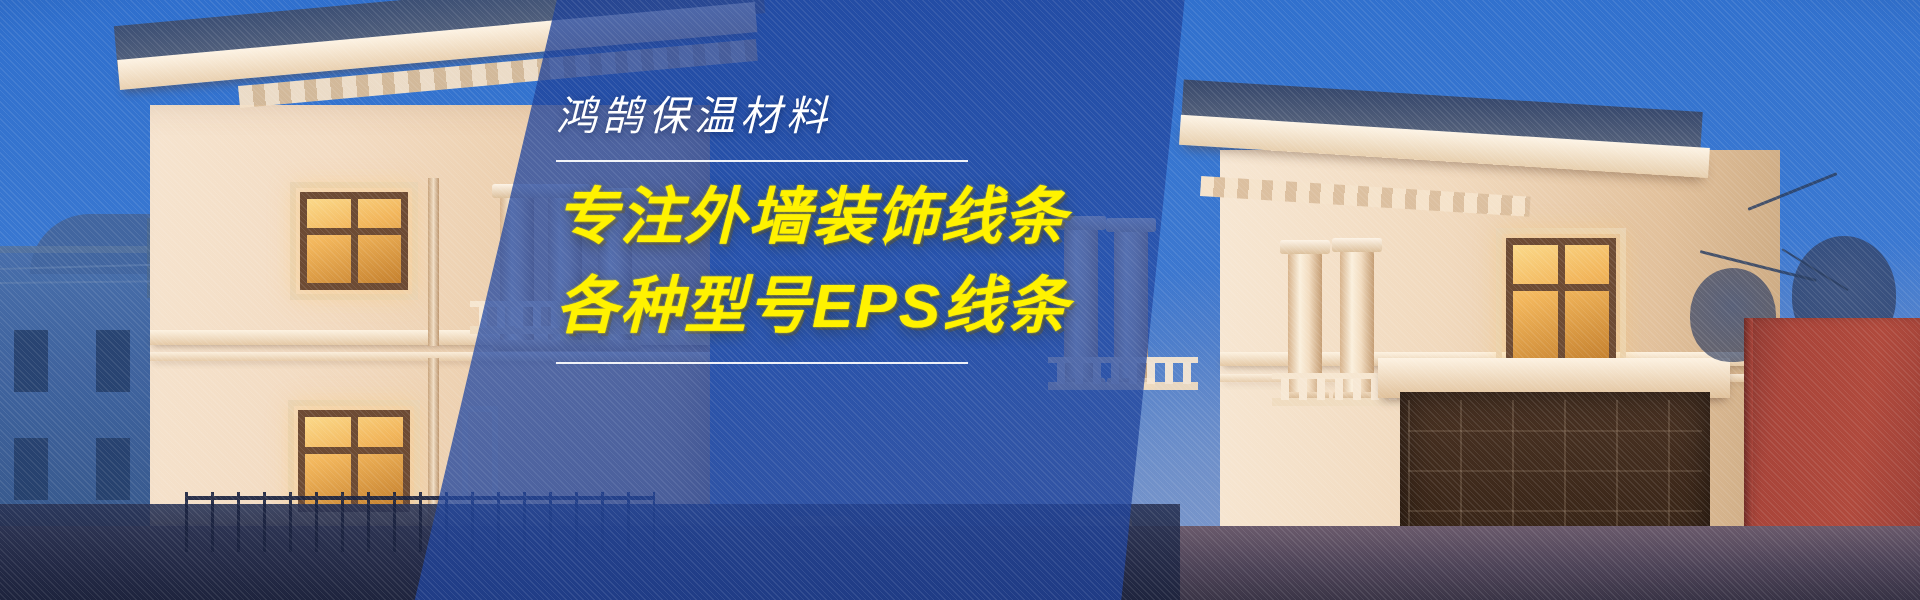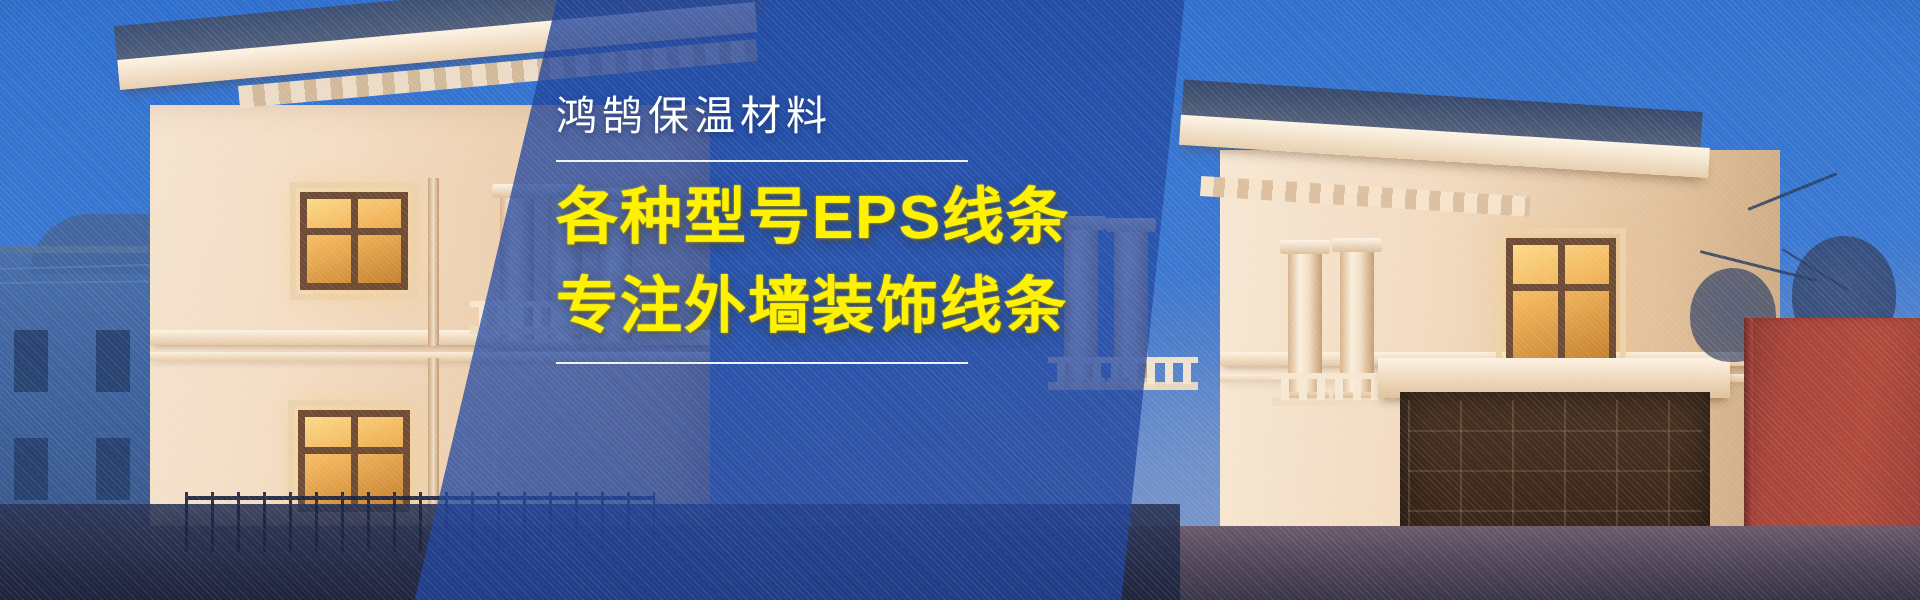--- a/index.html
+++ b/index.html
@@ -5,20 +5,21 @@
 <style>
   html,body{margin:0;padding:0;background:#000;}
   body{font-family:"Liberation Sans","DejaVu Sans",sans-serif;}
 
   #banner{
     position:relative;
     width:1920px;height:600px;
     overflow:hidden;
     background:#2f6fc9;
     user-select:none;
+    font-style:italic;
   }
 
   
   .layer{position:absolute;inset:0;}
 
   
   .sky{
     background:
       radial-gradient(120% 90% at 62% 95%, rgba(120,150,205,.85) 0%, rgba(70,110,190,.25) 42%, rgba(0,0,0,0) 72%),
       linear-gradient(178deg,#2f6fcd 0%,#3574cf 22%,#3b79d2 46%,#4a7fcd 68%,#5b86c6 86%,#6b8cc0 100%);
@@ -363,18 +364,18 @@
 
   <div class="layer hatch"></div>
   <div class="layer vignette"></div>
 
   <div class="overlay"></div>
   <div class="overlay-hatch"></div>
 
   <div class="copy">
     <div class="brand">鸿鹄保温材料</div>
     <div class="rule"></div>
+    <div class="headline">专注外墙装饰线条</div>
     <div class="headline">各种型号EPS线条</div>
-    <div class="headline">专注外墙装饰线条</div>
     <div class="rule bottom"></div>
   </div>
 
 </div>
 
 </body></html>

